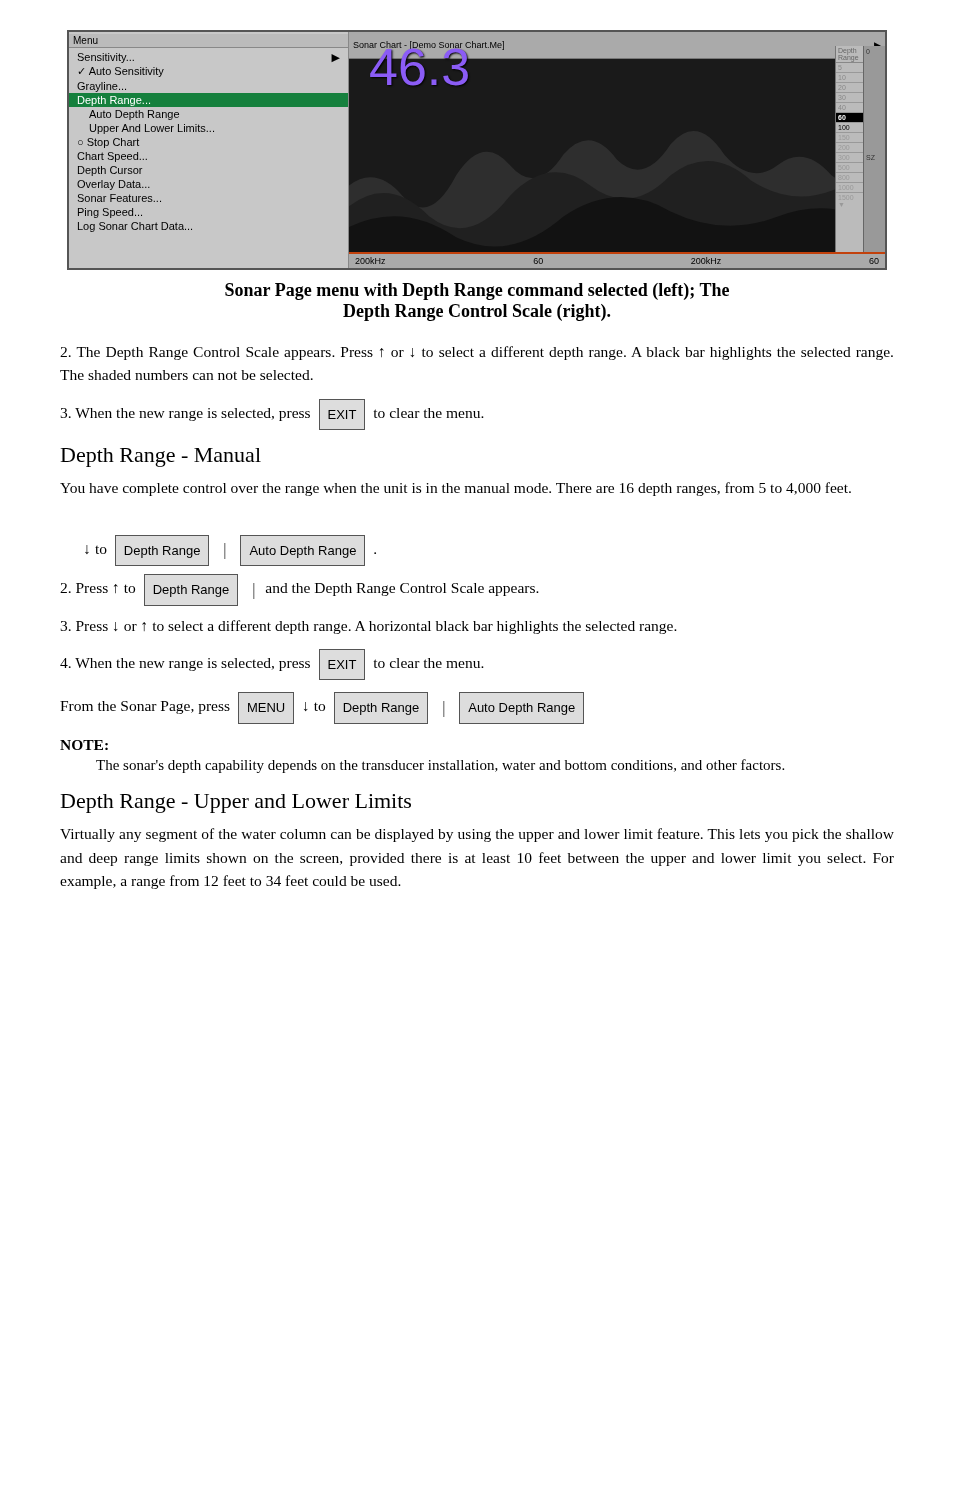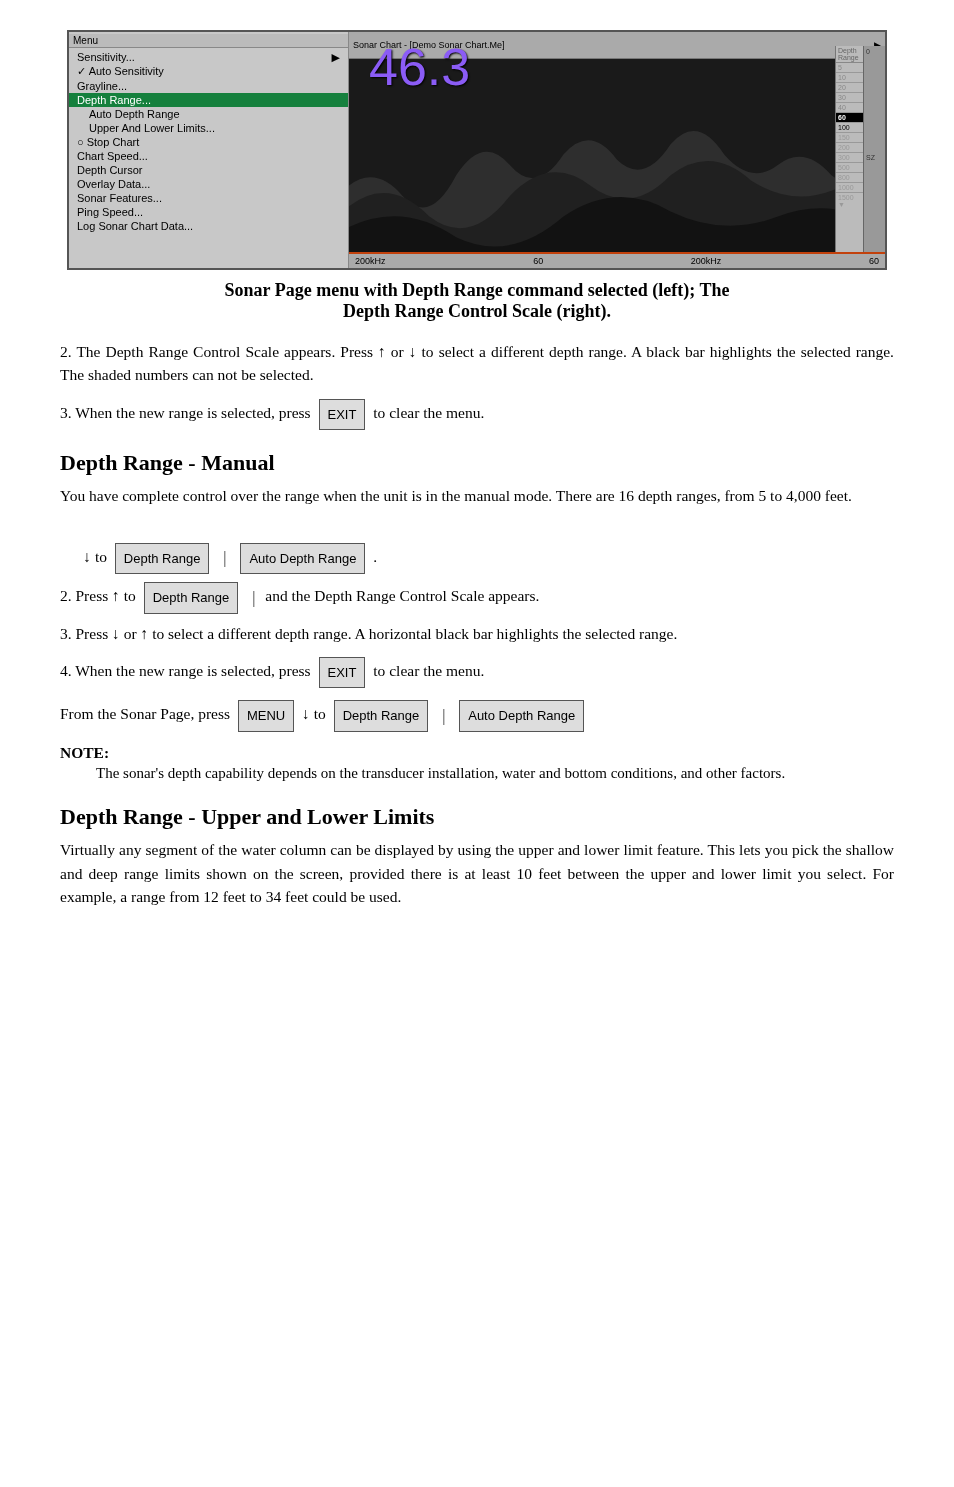--- a/index.html
+++ b/index.html
@@ -83,22 +83,22 @@
 
     .body-text {
       font-size: 15.5px;
       line-height: 1.5;
       text-align: justify;
       margin-bottom: 12px;
     }
 
     .section-heading {
       font-size: 22px;
-      font-weight: bold;
-      margin-top: 20px;
+      font-weight: normal;
+      margin-top: 4px;
       margin-bottom: 8px;
     }
 
     .numbered-item {
       margin-bottom: 8px;
       line-height: 1.5;
     }
 
     .inline-button {
       display: inline-block;

